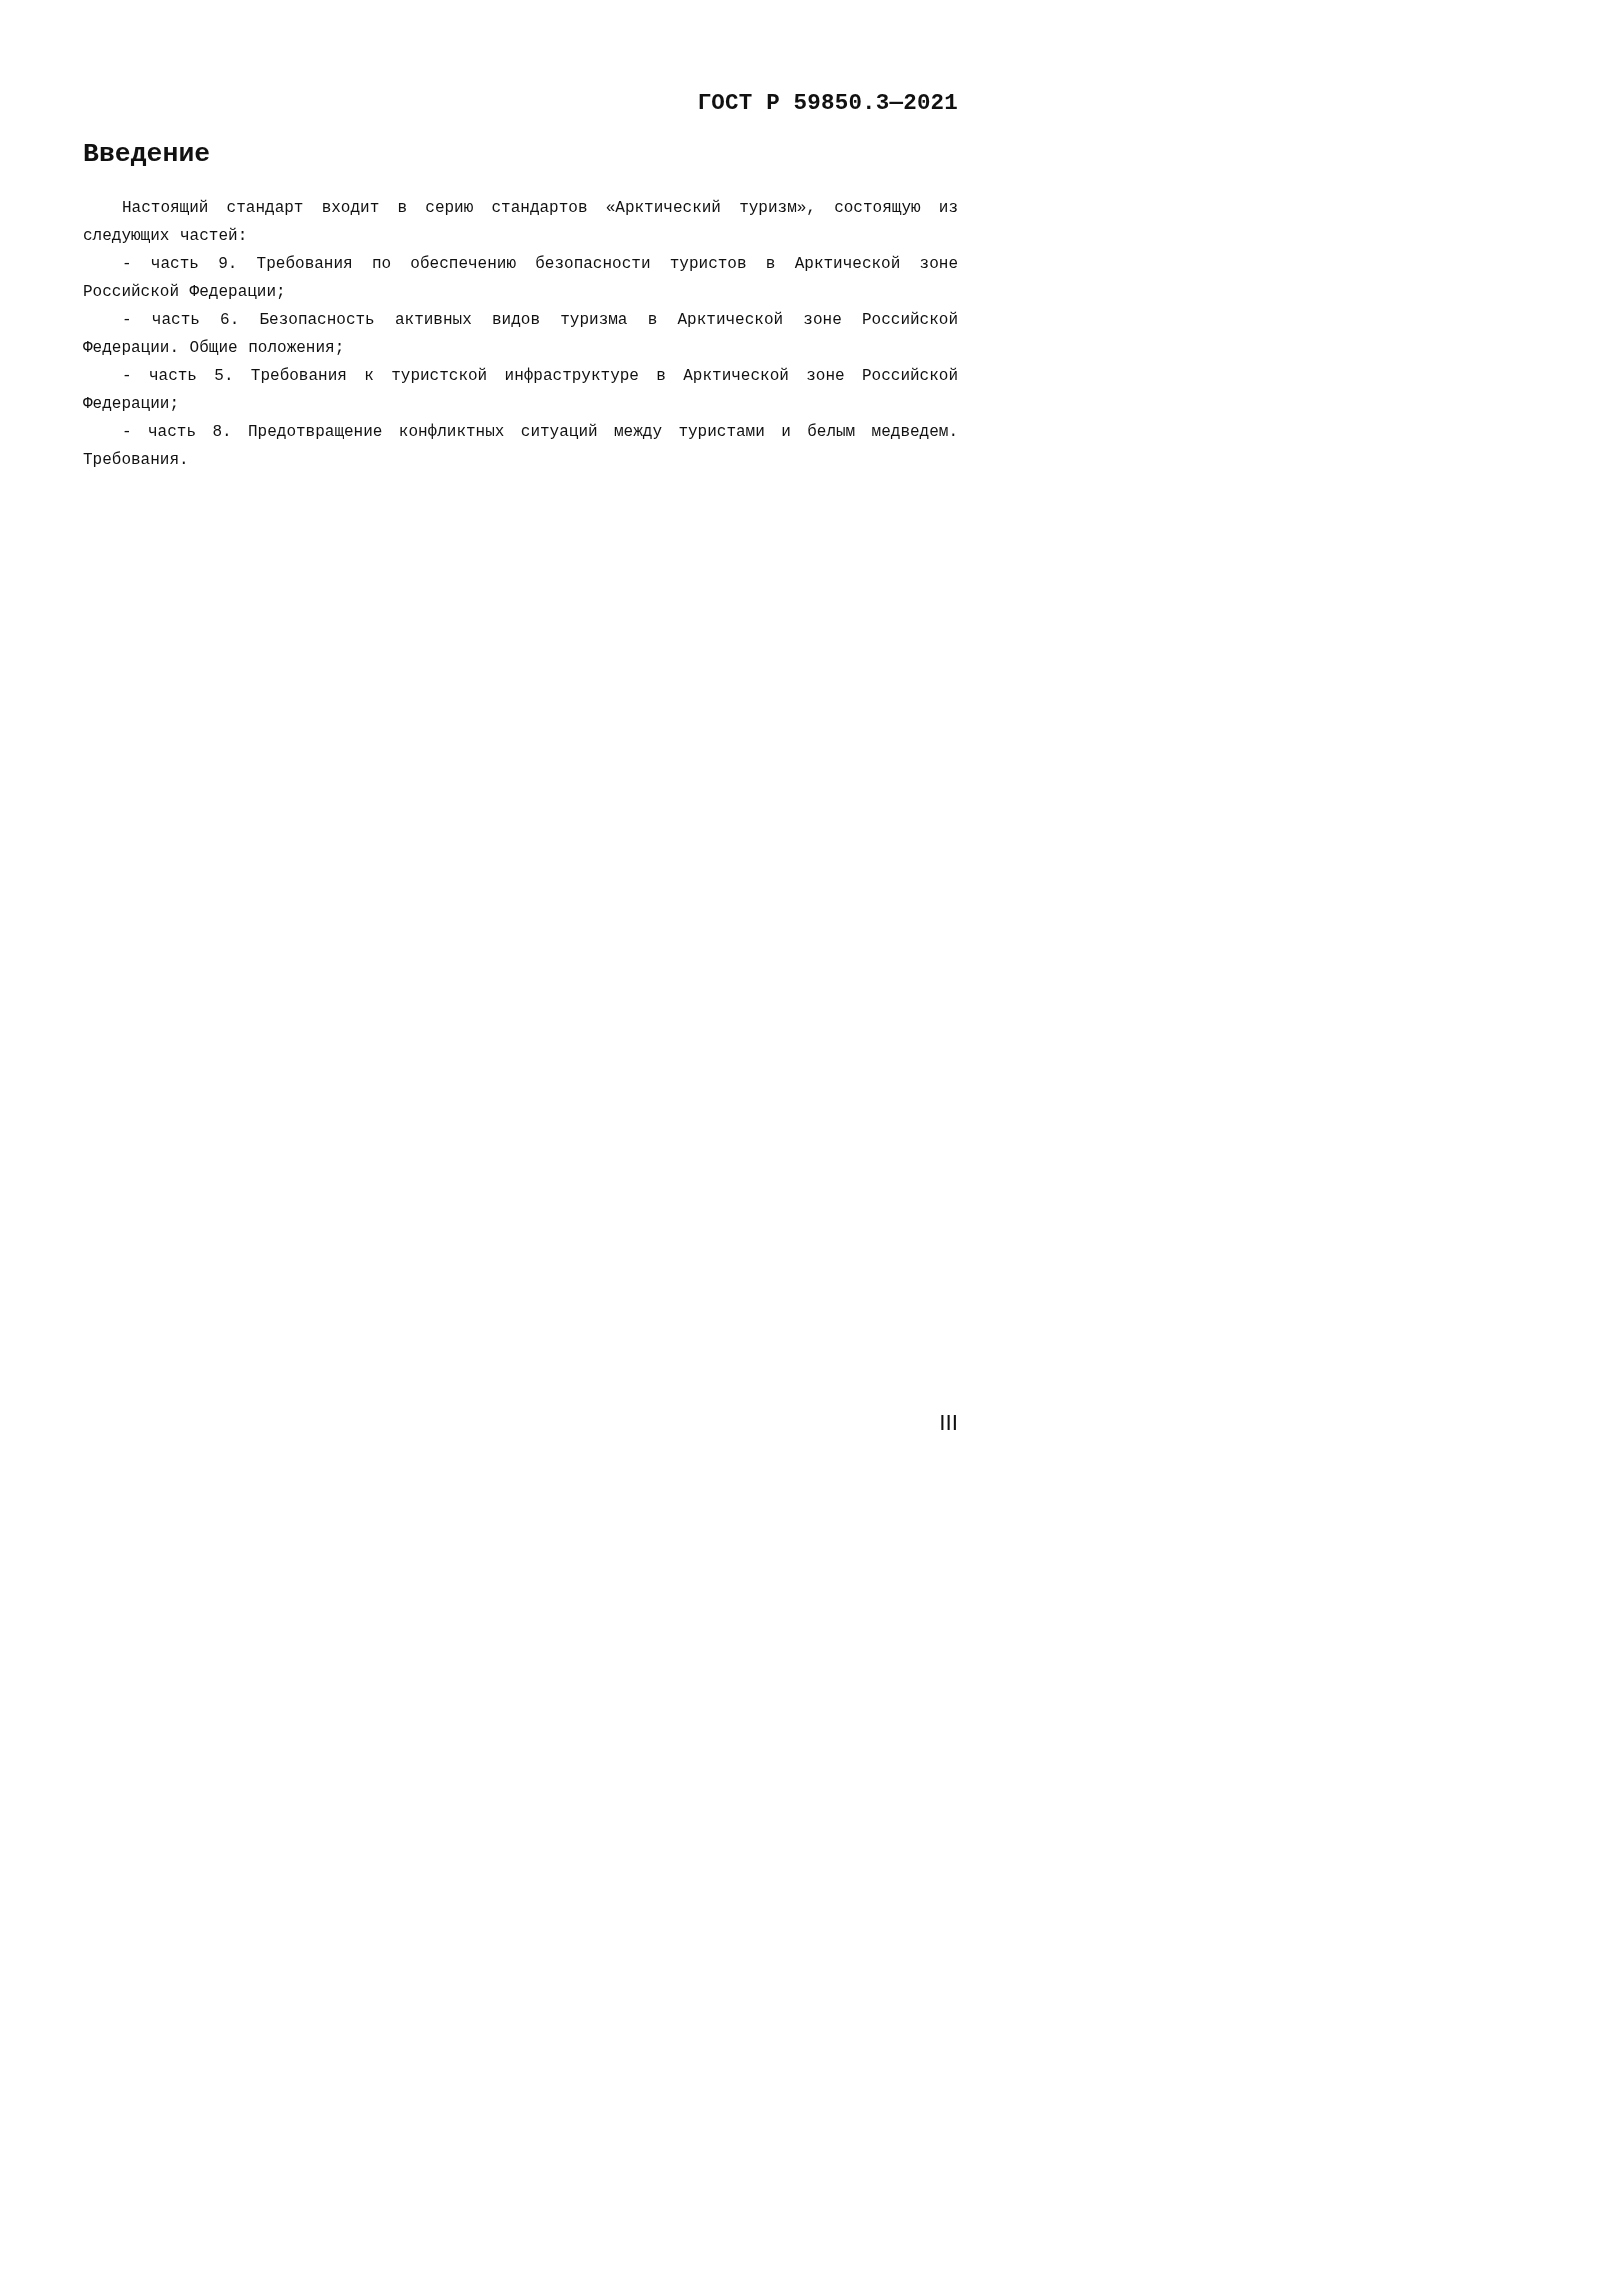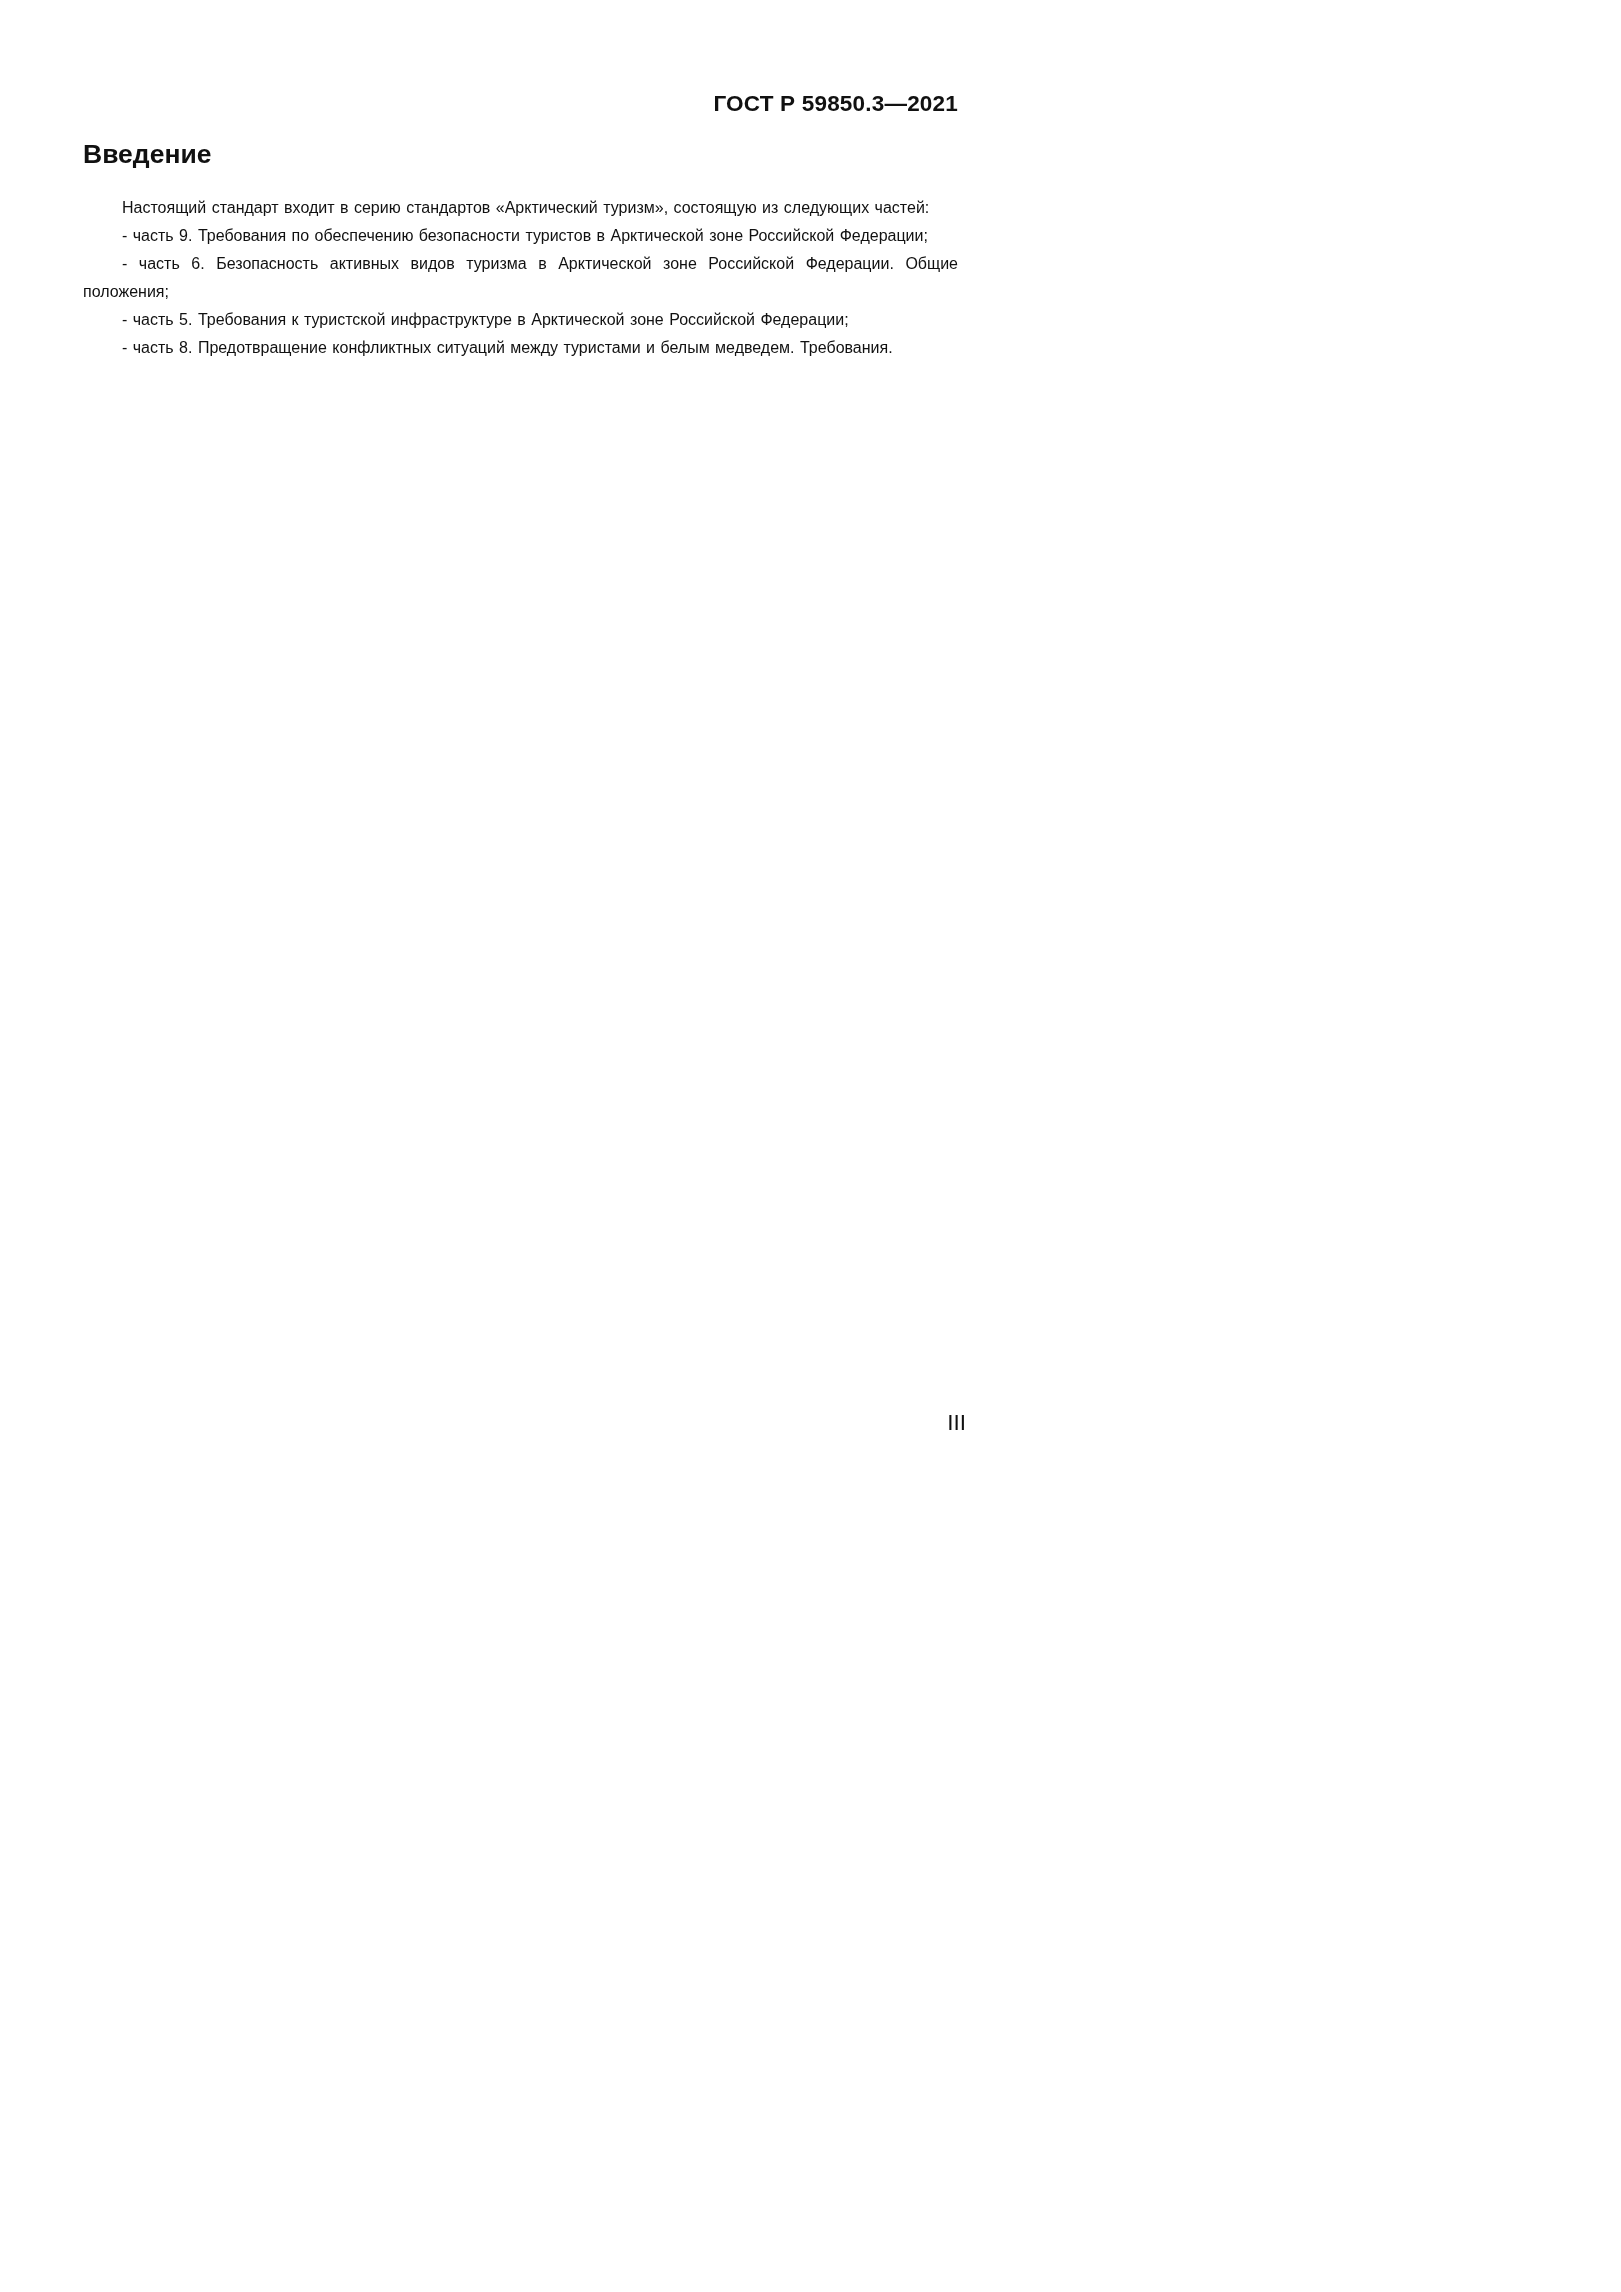--- a/index.html
+++ b/index.html
@@ -20,20 +20,21 @@
     left: 0;
     width: 1621px;
     height: 2293px;
     background: #ffffff;
   }
   .content-column {
     position: absolute;
     left: 83px;
     top: 90px;
     width: 875px;
+    font-family: Liberation Mono, monospace;
   }
   .doc-code {
     text-align: right;
     font-weight: bold;
     font-size: 22.5px;
     line-height: 27.4px;
     margin: 0 0 21.6px 0;
     letter-spacing: 0.2px;
   }
   .section-title {
@@ -45,21 +46,21 @@
   .body-text p {
     margin: 0;
     font-size: 16px;
     line-height: 28px;
     text-align: justify;
     text-indent: 39px;
     word-spacing: 1px;
   }
   .page-number {
     position: absolute;
-    left: 91px;
+    left: 83px;
     top: 1409px;
     width: 875px;
     text-align: right;
     font-size: 22.5px;
     line-height: 27.4px;
     color: #111111;
   }
 </style>
 </head>
 <body>

